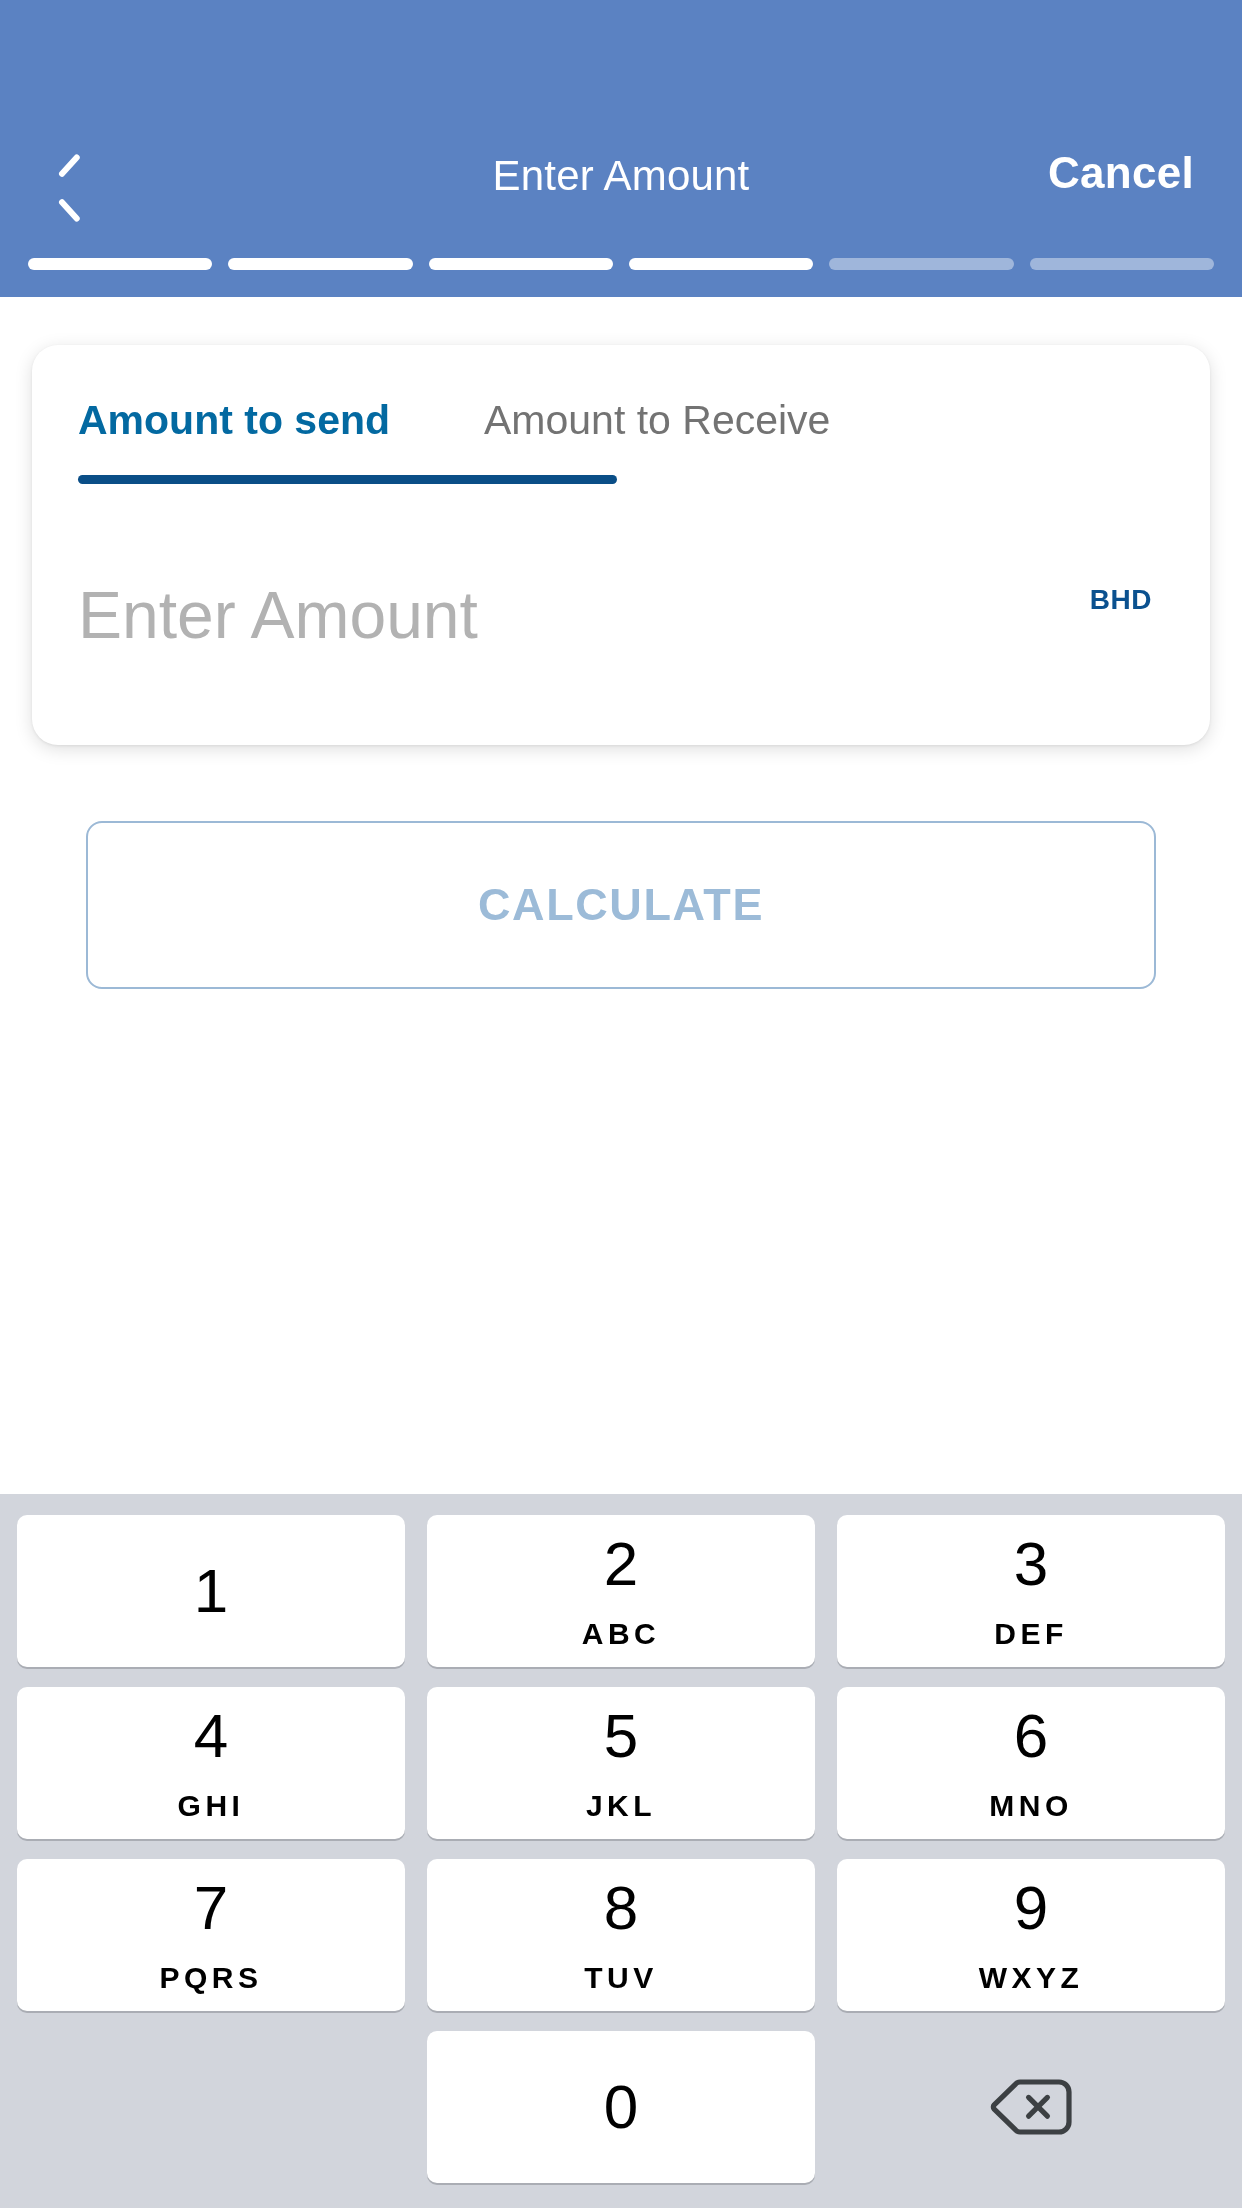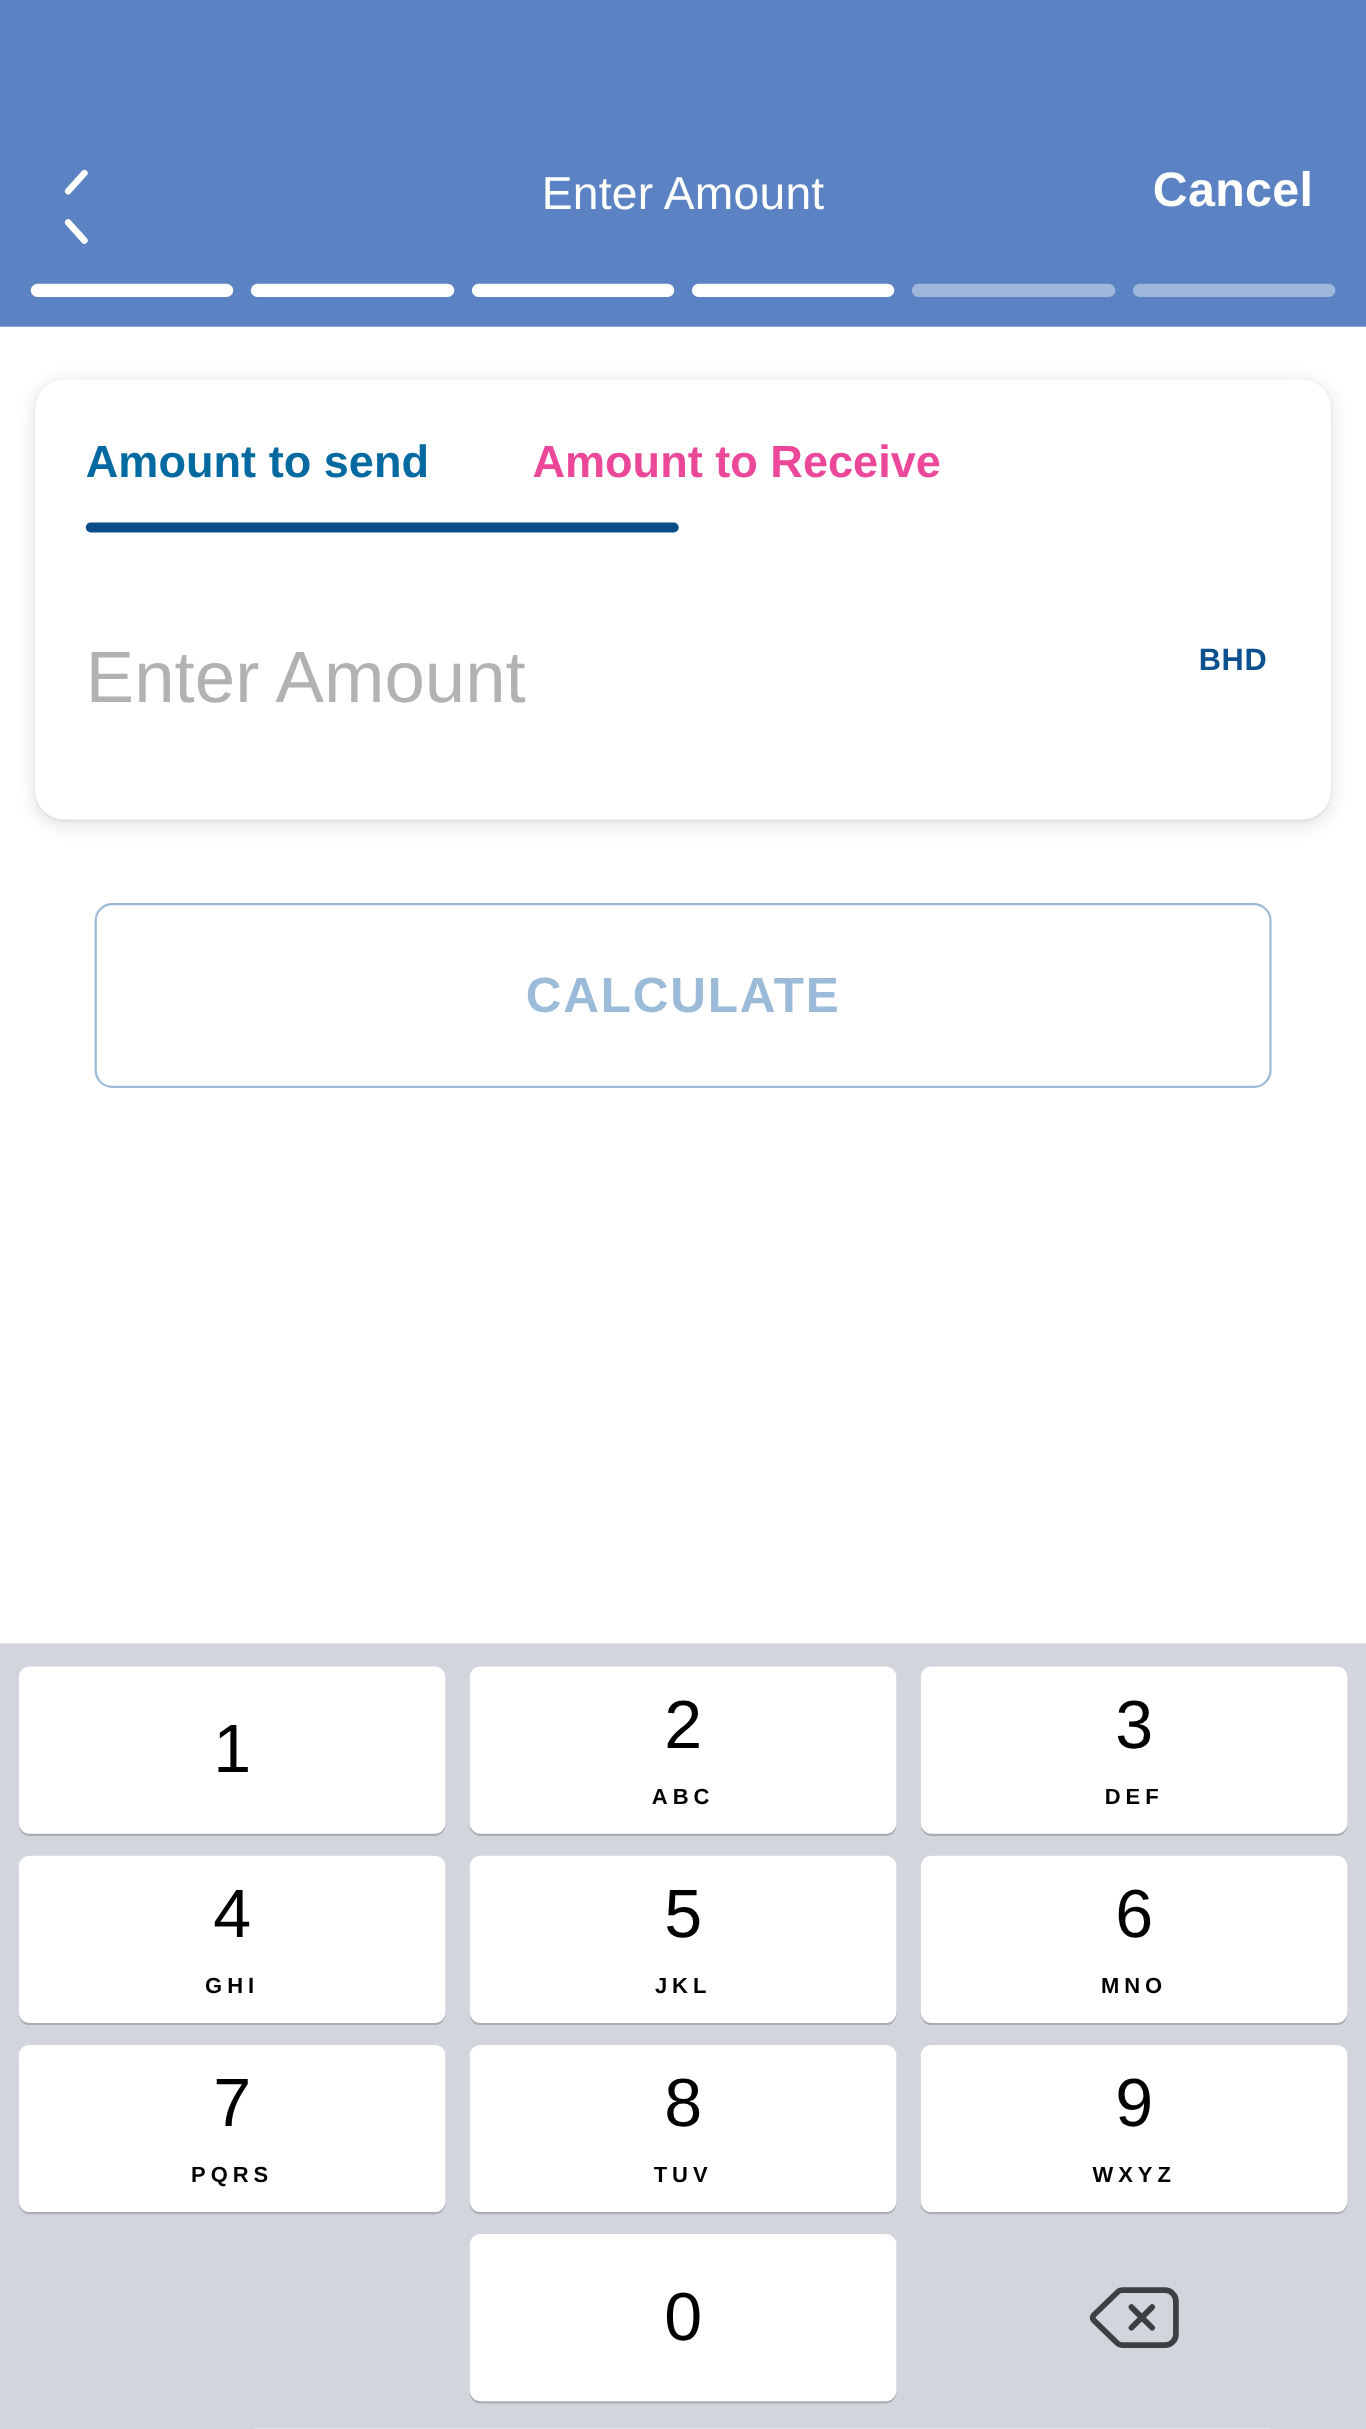--- a/index.html
+++ b/index.html
@@ -69,21 +69,21 @@
     position:absolute; left:0; top:52px; width:100%; height:80px;
   }
   .tab {
     position:absolute; top:0; font-size:41px; cursor:pointer;
     white-space:nowrap;
   }
   .tab-send {
     left:46px; color:#0369a1; font-weight:700;
   }
   .tab-receive {
-    left:452px; color:#ec4899; font-weight:700;
+    left:452px; color:#737373; font-weight:400;
   }
   .tab-underline {
     position:absolute; left:46px; top:130px;
     width:539px; height:9px; border-radius:5px; background:#0a4e87;
   }
   .amount-row {
     position:absolute; left:0; top:225px; width:100%; height:110px;
   }
   .amount-input {
     position:absolute; left:46px; top:0;
@@ -127,21 +127,21 @@
     align-items:center; justify-content:center;
     cursor:pointer; position:relative;
   }
   .key.spacer {
     background:transparent; box-shadow:none; cursor:default;
   }
   .key .digit {
     font-size:62px; color:#000000; font-weight:400; line-height:1;
   }
   .key .letters {
-    font-size:20px; color:#000000; font-weight:700;
+    font-size:30px; color:#000000; font-weight:700;
     letter-spacing:4.5px; margin-top:24px; line-height:1;
   }
   .key .digit.nolet { margin-top:0; }
   .key.delete {
     background:transparent; box-shadow:none;
   }
   .del-icon { width:88px; height:64px; display:block; }
 </style>
 </head>
 <body>

